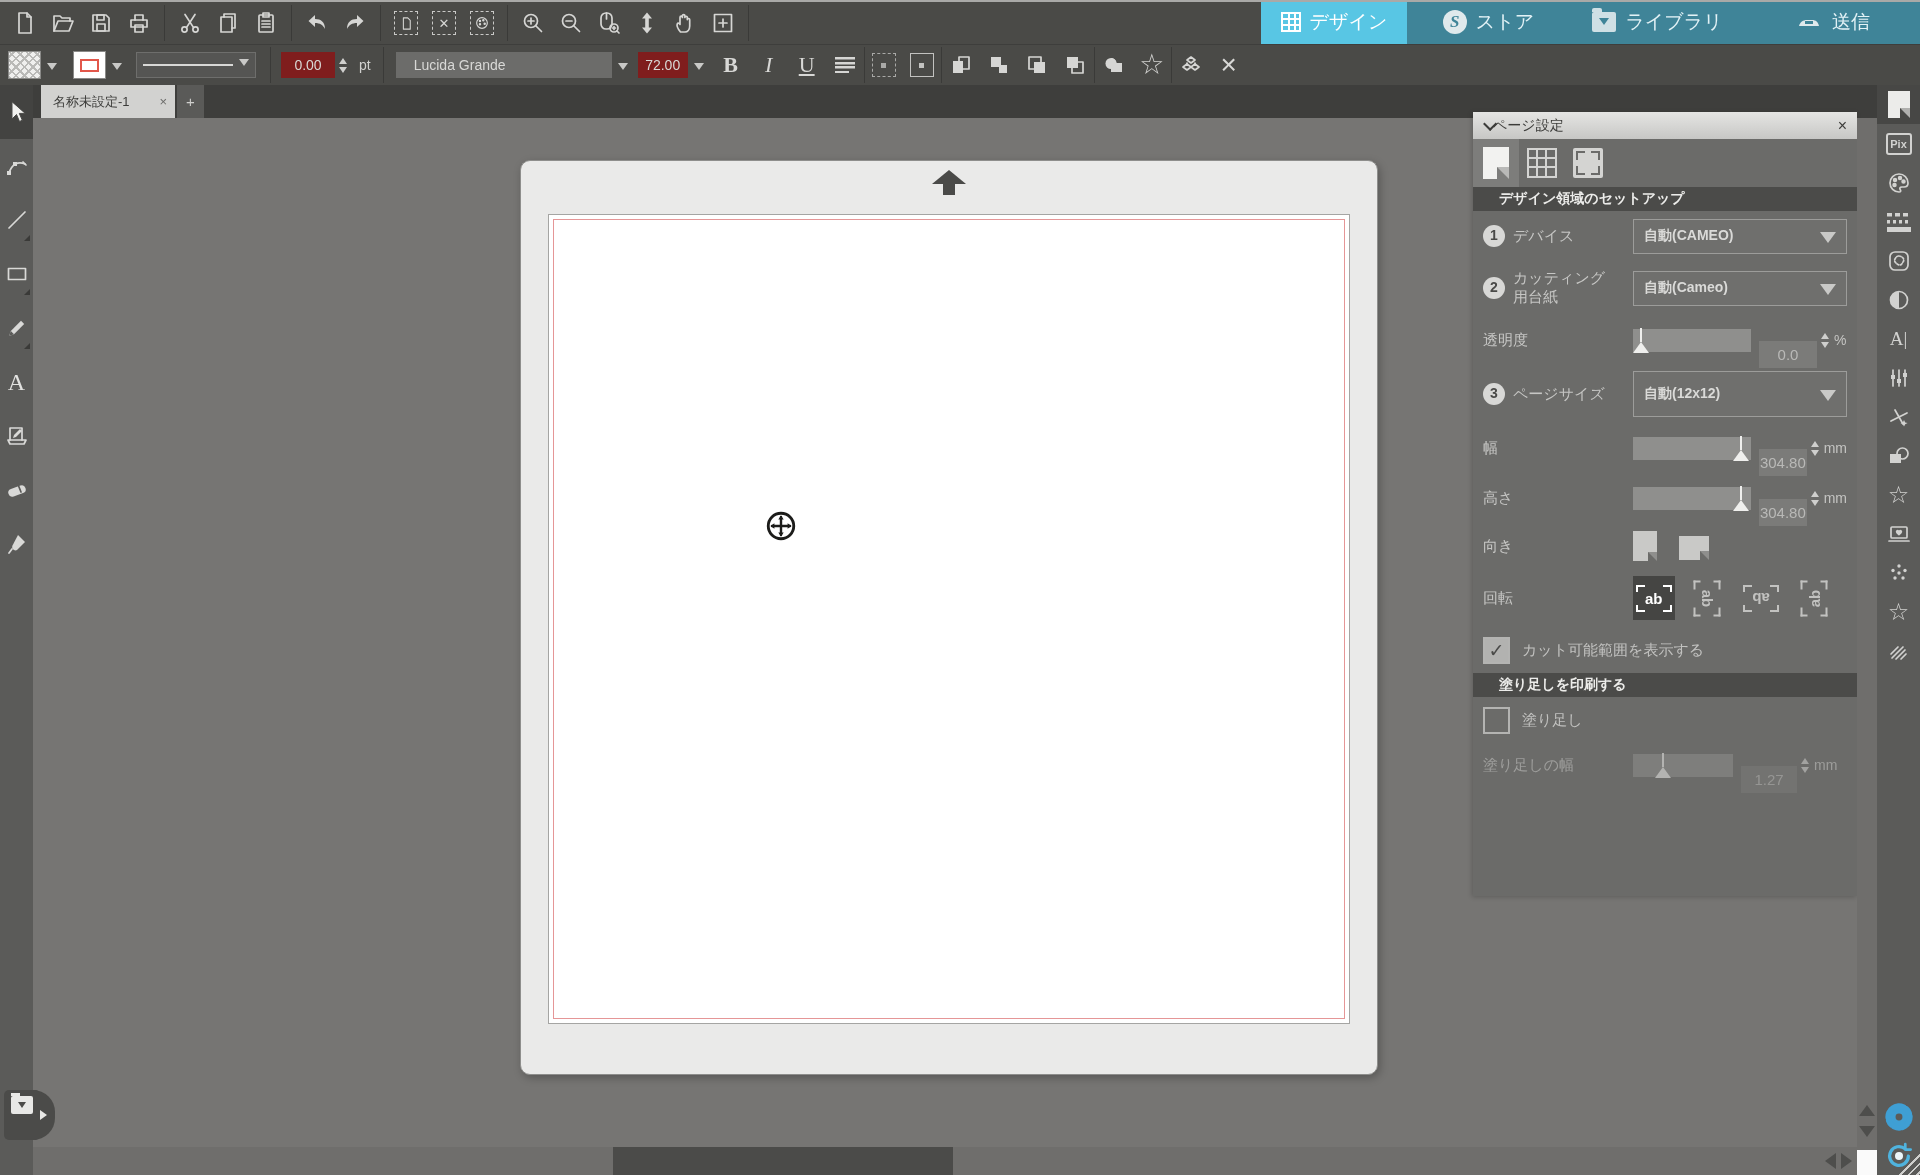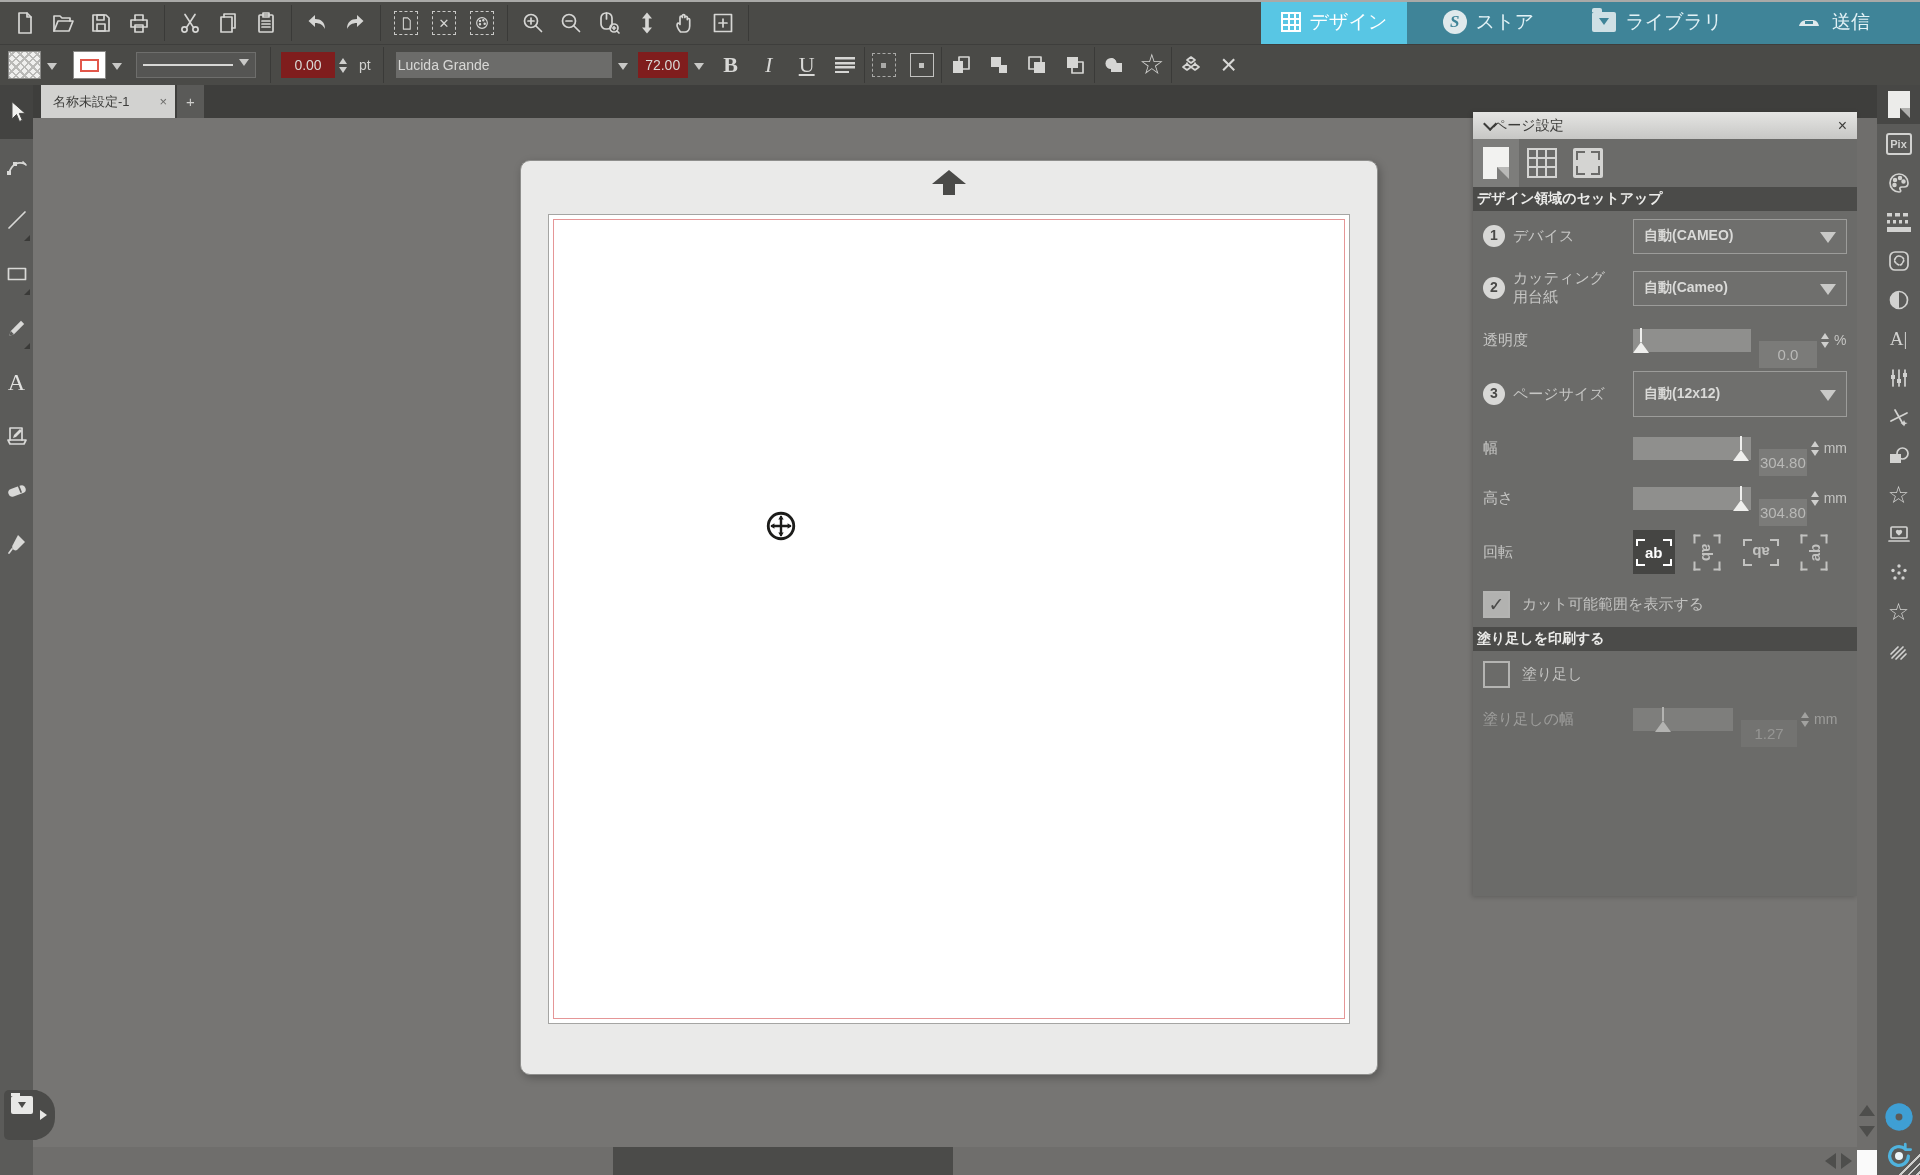--- a/index.html
+++ b/index.html
@@ -43,21 +43,21 @@
   .swatch.line i { display:block; width:19px; height:13px; border:2px solid #e2574b; }
   .dd-arrow { width:0; height:0; border:5px solid transparent; border-top:7px solid #c9c9c7; margin:7px 0 0 6px; }
   .linestyle { width:120px; height:26px; margin-left:14px; background:#555553; border:1px solid #6e6e6c; display:flex; align-items:center; padding:0 6px; }
   .linestyle i { flex:1; height:2px; background:#d8d8d6; }
   .numbox { height:26px; background:#7f1d1d; color:#d8d8d6; font-size:14px; display:flex; align-items:center; justify-content:center; }
   .stepper { display:flex; flex-direction:column; gap:3px; margin-left:4px; }
   .stepper i { width:0; height:0; border:4px solid transparent; }
   .stepper .up { border-bottom:6px solid #cfcfcd; }
   .stepper .dn { border-top:6px solid #cfcfcd; }
   .unit { font-size:14px; color:#d0d0ce; margin-left:12px; }
-  .fontbox { width:216px; height:26px; background:#6c6c6a; color:#d8d8d6; font-size:14px; display:flex; align-items:center; padding:0 2px; margin-left:12px; }
+  .fontbox { width:216px; height:26px; background:#6c6c6a; color:#d8d8d6; font-size:14px; display:flex; align-items:center; padding:0 18px; margin-left:12px; }
   .fmt-letter { font-family:"Liberation Serif",serif; font-size:22px; color:#d8d8d6; }
   .alignicon { width:20px; height:16px; background:
       linear-gradient(#d6d6d4,#d6d6d4) 0 0/100% 2.5px no-repeat,
       linear-gradient(#d6d6d4,#d6d6d4) 0 4.5px/100% 2.5px no-repeat,
       linear-gradient(#d6d6d4,#d6d6d4) 0 9px/100% 2.5px no-repeat,
       linear-gradient(#d6d6d4,#d6d6d4) 0 13.5px/70% 2.5px no-repeat; }
 
   
   .doc-bar { position:absolute; left:33px; top:85px; width:1844px; height:33px; background:#3e3e3c; display:flex; align-items:stretch; }
   .doc-tab { width:134px; background:#d2d2d0; color:#3c3c3a; font-size:13px; display:flex; align-items:center; padding:0 8px 0 12px; margin-left:8px; gap:8px; }
@@ -105,21 +105,21 @@
       linear-gradient(#d4d4d2,#d4d4d2) 7px 0/2px 100% no-repeat,
       linear-gradient(#d4d4d2,#d4d4d2) 16px 0/2px 100% no-repeat,
       linear-gradient(#d4d4d2,#d4d4d2) 0 7px/100% 2px no-repeat,
       linear-gradient(#d4d4d2,#d4d4d2) 0 16px/100% 2px no-repeat; }
   .regmark { width:30px; height:30px; background:#d4d4d2; position:relative; border-radius:2px; }
   .regmark i { position:absolute; width:9px; height:9px; border-color:#6b6b69; border-style:solid; }
   .regmark .tl{ left:3px; top:3px; border-width:2px 0 0 2px; }
   .regmark .tr{ right:3px; top:3px; border-width:2px 2px 0 0; }
   .regmark .bl{ left:3px; bottom:3px; border-width:0 0 2px 2px; }
   .regmark .br{ right:3px; bottom:3px; border-width:0 2px 2px 0; }
-  .secbar { height:24px; background:#4b4b49; color:#ececea; font-size:14px; font-weight:bold; display:flex; align-items:center; padding:0 4px; flex:0 0 auto; }
+  .secbar { height:24px; background:#4b4b49; color:#ececea; font-size:14px; font-weight:bold; display:flex; align-items:center; padding:0 26px; flex:0 0 auto; }
   .prow { display:flex; align-items:center; padding:0 10px; flex:0 0 auto; }
   .plabel { width:150px; display:flex; align-items:center; gap:8px; font-size:15px; color:#c6c6c4; flex:0 0 auto; line-height:1.25; }
   .numcirc { width:22px; height:22px; border-radius:50%; background:#d8d8d6; color:#4a4a48; font-size:14px; font-weight:bold; display:flex; align-items:center; justify-content:center; flex:0 0 auto; }
   .plabel .txt { max-width:104px; }
   .dropdown { flex:1; height:35px; border:1px solid #9c9c9a; background:#6f6f6d; display:flex; align-items:center; padding:0 10px; color:#dadad8; font-size:14px; font-weight:bold; }
   .dropdown .arr { margin-left:auto; width:0; height:0; border:8px solid transparent; border-top:11px solid #c9c9c7; transform:translateY(5px); }
   .slider { width:118px; height:23px; background:#8f8f8d; position:relative; flex:0 0 auto; }
   .slider .thumb { position:absolute; top:-1px; width:16px; height:25px; }
   .slider .thumb::before { content:""; position:absolute; left:7px; top:0; width:2px; height:14px; background:#efefed; }
   .slider .thumb::after { content:""; position:absolute; left:0; bottom:0; width:0; height:0; border-left:8px solid transparent; border-right:8px solid transparent; border-bottom:11px solid #efefed; }
@@ -614,20 +614,27 @@
         <span class="thumb" style="left:100px"></span>
       </div>
     <div class="pvalue" style="width:64px">304.80</div>
     <div class="stepper">
         <i class="up"></i>
         <i class="dn"></i>
       </div>
     <span class="punit">mm</span>
   </div>
 
+  <div class="prow" style="height:46px">
+    <div class="plabel">
+        <span class="txt">向き</span>
+      </div>
+    <span class="orient"></span>
+    <span class="orient land"></span>
+  </div>
 
 
   <div class="prow" style="height:58px">
     <div class="plabel">
         <span class="txt">回転</span>
       </div>
     <div class="rotbtn sel">
         <span class="abbox">
           <i class="tl"></i>
           <i class="tr"></i>

